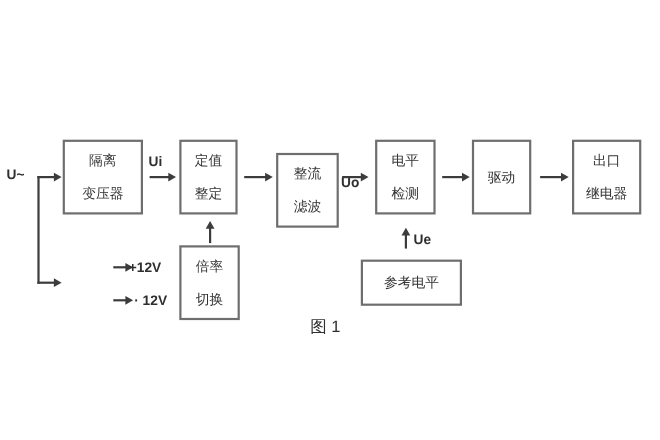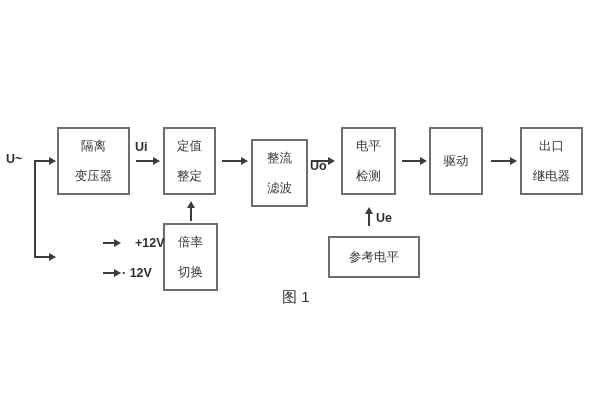--- a/index.html
+++ b/index.html
@@ -103,21 +103,21 @@
     <span>倍率</span>
     <span>切换</span>
   </div>
 
   <div class="block one" style="left:328px;top:236px;width:92px;height:42px;">
     <span>参考电平</span>
   </div>
 
   <div class="hline" style="left:103px;top:242px;width:12px;"></div>
   <div class="ah-r" style="left:114px;top:239px;"></div>
-  <span class="sig" style="left:135px;top:236px;">+12V</span>
+  <span class="sig" style="left:117px;top:236px;">+12V</span>
 
   <div class="hline" style="left:103px;top:272px;width:12px;"></div>
   <div class="ah-r" style="left:114px;top:269px;"></div>
   <span class="sig" style="left:122px;top:266px;">· 12V</span>
 
   <div class="ah-u" style="left:187px;top:201px;"></div>
   <div class="vline" style="left:190px;top:207px;height:14px;"></div>
 
   <div class="ah-u" style="left:365px;top:207px;"></div>
   <div class="vline" style="left:368px;top:213px;height:13px;"></div>

